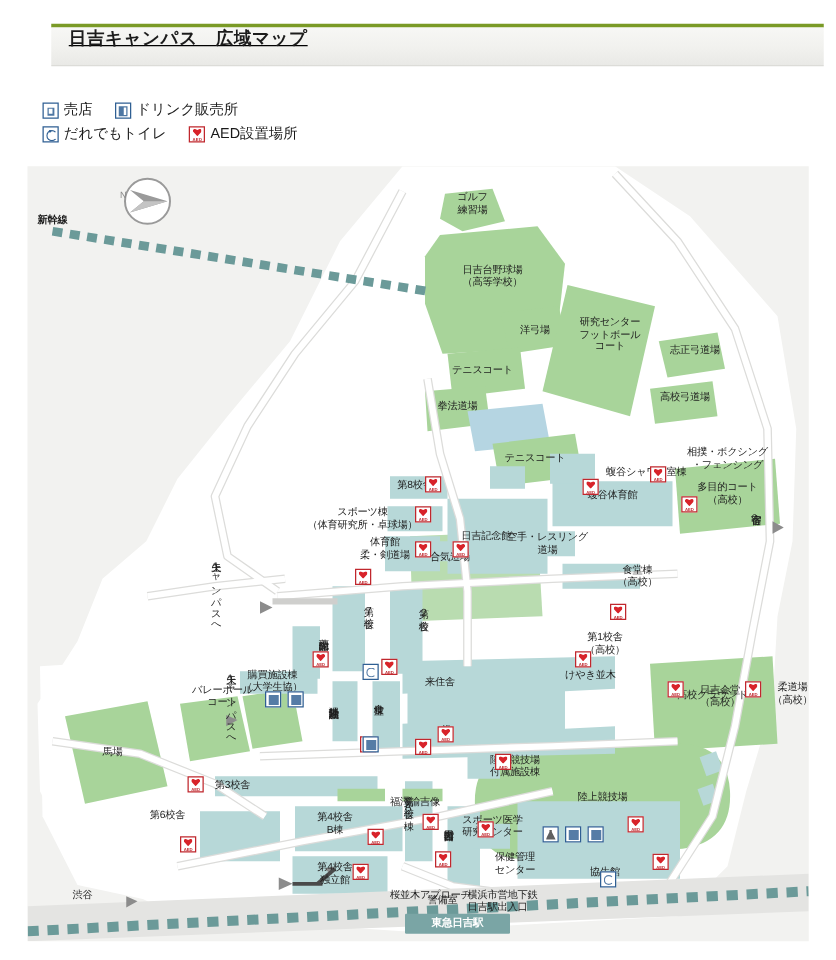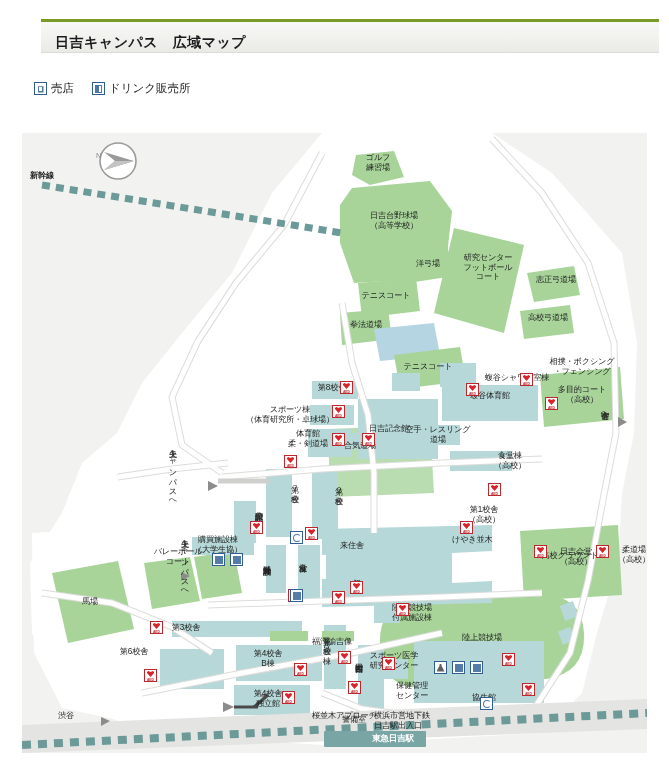--- a/index.html
+++ b/index.html
@@ -15,21 +15,21 @@
   #page-header{
     position:absolute;left:41px;top:19px;width:618px;
   }
   .hdr-rule{
     height:3px;background:#7a9a26;width:100%;
   }
   .hdr-bar{
     height:30px;
     background:linear-gradient(to bottom,#f7f7f5 0%,#f1f1ee 55%,#e9e9e6 100%);
     border-bottom:1px solid #dcdcd8;
-    display:flex;align-items:flex-end;
+    display:flex;align-items:flex-start;text-decoration:underline;
   }
   .hdr-title{
     font-size:14px;font-weight:bold;color:#1c1c1c;
     letter-spacing:.5px;padding-left:14px;
     white-space:nowrap;
   }
   
   #legend{
     position:absolute;left:34px;top:80px;width:600px;
     font-size:11.5px;color:#1a1a1a;line-height:17px;
@@ -165,20 +165,32 @@
 
 <div id="legend">
   <div class="legend-row">
     <span class="legend-item">
       <span class="ico ico-shop"></span>
       <span class="lbl">売店</span>
     </span>
     <span class="legend-item">
       <span class="ico ico-drink"></span>
       <span class="lbl">ドリンク販売所</span>
+    </span>
+  </div>
+  <div class="legend-row">
+    <span class="legend-item">
+      <span class="ico ico-wc"></span>
+      <span class="lbl">だれでもトイレ</span>
+    </span>
+    <span class="legend-item">
+      <span class="ico ico-aed">
+          <span class="aedtxt">AED</span>
+        </span>
+      <span class="lbl">AED設置場所</span>
     </span>
   </div>
 </div>
 
 <div id="map">
 
   <svg width="625" height="620" viewBox="0 0 625 620">
 
     <path fill="#ffffff" stroke="none" d="M300 0 L470 0 L530 40 L600 120 L615 210 L612 300 L600 360 L596 430 L575 500
          L560 560 L520 600 L300 612 L120 600 L40 560 L10 500 L8 430 L40 380 L60 330
@@ -370,21 +382,21 @@
   <span class="mlabel c" style="left:372px;top:518px;">スポーツ医学
 研究センター</span>
   <span class="mlabel c" style="left:390px;top:548px;">保健管理
 センター</span>
   <span class="mlabel c" style="left:462px;top:560px;">協生館</span>
   <span class="mlabel" style="left:290px;top:578px;">桜並木アプローチ</span>
   <span class="mlabel" style="left:320px;top:582px;">警備室</span>
   <span class="mlabel" style="left:352px;top:578px;">横浜市営地下鉄
 日吉駅出入口</span>
 
-  <div class="station-box" style="left:302px;top:598px;width:66px;height:16px;padding-left:36px;">
+  <div class="station-box" style="left:302px;top:598px;width:84px;height:16px;">
     <span class="mlabel wh" style="position:static;font-size:8.5px;">東急日吉駅</span>
   </div>
 
   <span class="micon aed" style="left:444px;top:250px;">
       <span class="t">AED</span>
     </span>
   <span class="micon aed" style="left:498px;top:240px;">
       <span class="t">AED</span>
     </span>
   <span class="micon aed" style="left:523px;top:264px;">

